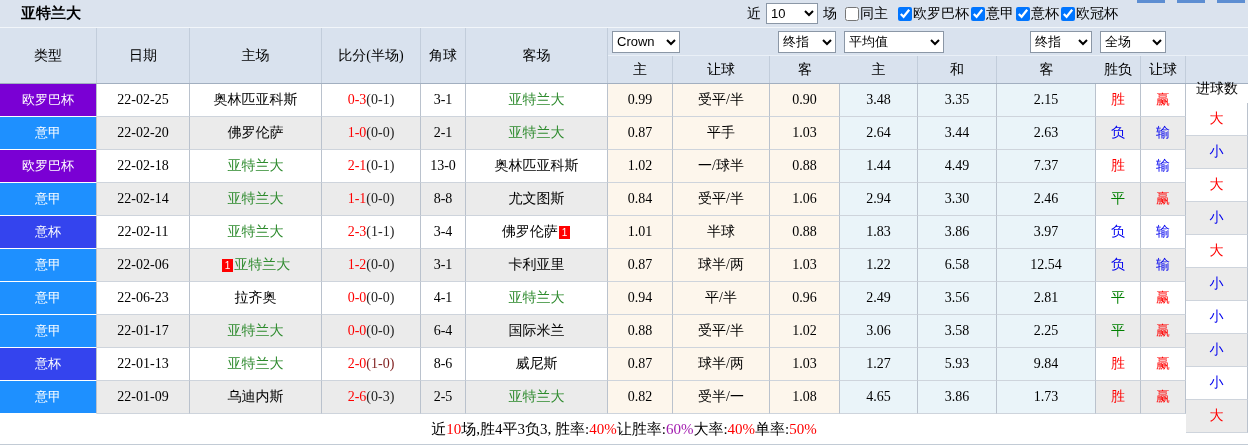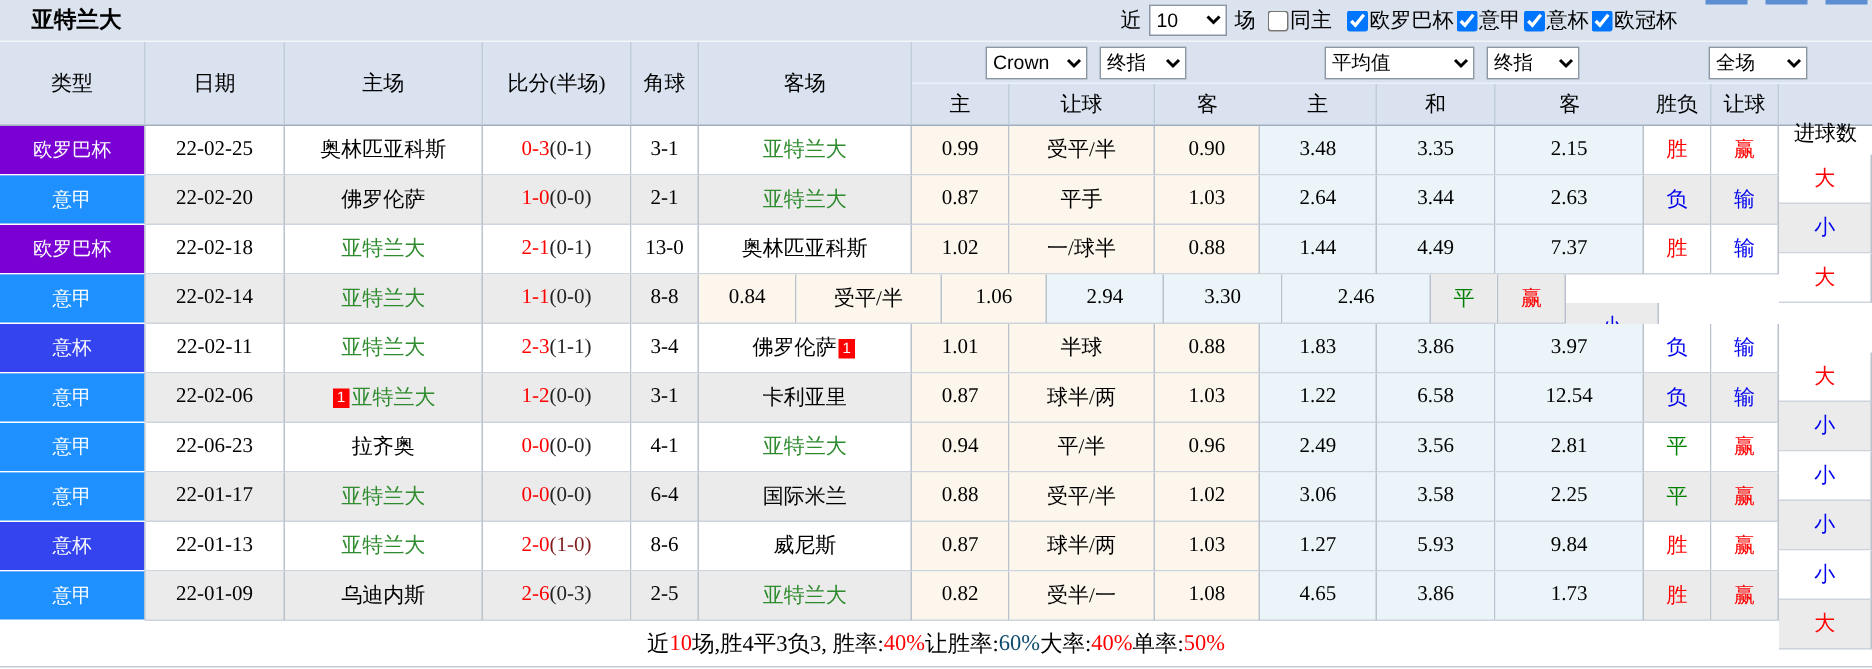--- a/index.html
+++ b/index.html
@@ -35,21 +35,21 @@
     height:56px; background:#d9e2ee; border-bottom:1px solid #a2afc0;
     display:flex;
   }
   .th-left {
     display:flex; align-items:center; justify-content:center;
     font-size:14px; border-right:1px solid #c2cddb; height:100%;
   }
   .group { display:flex; flex-direction:column; }
   .group + .group { border-left:0; }
   .g-top {
-    height:28px; display:flex; align-items:center; justify-content:center;
+    height:28px; display:flex; align-items:center; justify-content:space-between;
     border-bottom:1px solid #eaf0f7;
   }
   .g-top select {
     font-family:"Liberation Sans",sans-serif; font-size:13px; height:22px;
     border:1px solid #8b97a6; background:#fff; margin:0 4px;
   }
   .g-labels { height:27px; display:flex; }
   .g-label {
     display:flex; align-items:center; justify-content:center; font-size:14px;
     border-right:1px solid #c2cddb; height:100%;
@@ -254,20 +254,23 @@
         <div class="cell c-type" style="background: rgb(30, 144, 255);">意甲</div>
         <div class="cell c-date plain">22-02-14</div>
         <div class="cell c-home plain">
           <span style="color: rgb(46, 139, 46);">亚特兰大</span>
         </div>
         <div class="cell c-score plain">
           <span style="color: rgb(255, 0, 0);">1-1</span>
           <span style="color: rgb(34, 34, 34);">(0-0)</span>
         </div>
         <div class="cell c-corner plain">8-8</div>
+        <div class="cell c-away plain">
+          <span>尤文图斯</span>
+        </div>
         <div class="cell c-cr0 crownbg">0.84</div>
         <div class="cell c-cr1 crownbg">受平/半</div>
         <div class="cell c-cr2 crownbg">1.06</div>
         <div class="cell c-eu0 eurobg">2.94</div>
         <div class="cell c-eu1 eurobg">3.30</div>
         <div class="cell c-eu2 eurobg">2.46</div>
         <div class="cell c-re0 plain" style="color: rgb(0, 128, 0);">平</div>
         <div class="cell c-re1 plain" style="color: rgb(255, 0, 0);">赢</div>
         <div class="cell c-re2 plain" style="color: rgb(0, 0, 238);">小</div>
       </div>
@@ -418,20 +421,20 @@
         <div class="cell c-re2 plain" style="color: rgb(255, 0, 0);">大</div>
       </div>
     </div>
 
   <div class="footer">
       <span>近</span>
       <span style="color: rgb(255, 0, 0);">10</span>
       <span>场,胜4平3负3, 胜率:</span>
       <span style="color: rgb(255, 0, 0);">40%</span>
       <span> 让胜率:</span>
-      <span style="color: #0c4a6e;">60%</span>
+      <span style="color: #a21caf;">60%</span>
       <span> 大率:</span>
       <span style="color: rgb(255, 0, 0);">40%</span>
       <span> 单率:</span>
       <span style="color: rgb(255, 0, 0);">50%</span>
     </div>
 
 </div>
 
 </body></html>

